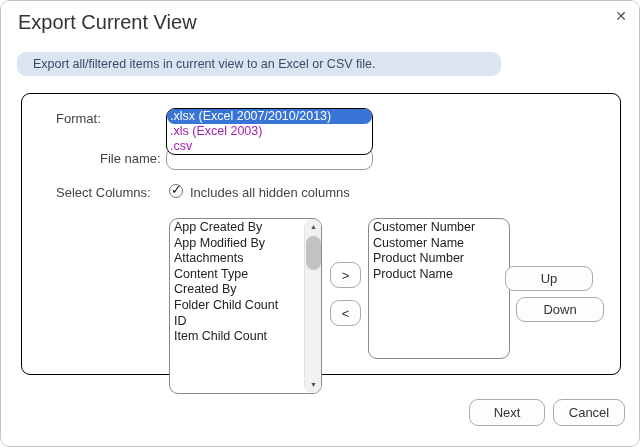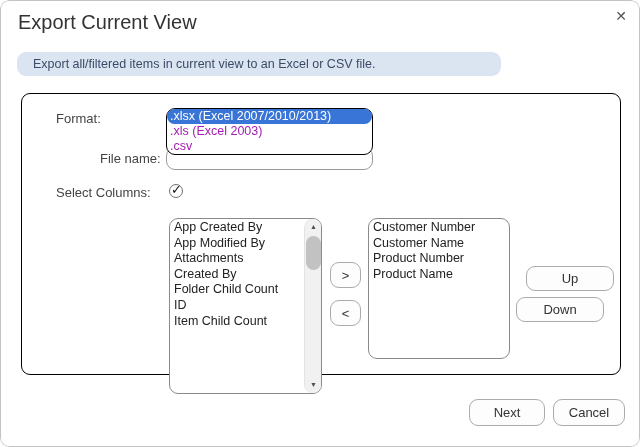--- a/index.html
+++ b/index.html
@@ -166,21 +166,21 @@
     background: #fdfdfd;
     border: 1px solid #ababab;
     font-family: "Liberation Sans", sans-serif;
     font-size: 13px;
     color: #333;
     text-align: center;
     cursor: pointer;
   }
   .btn-move-right { left: 308px; top: 168px; width: 31px; height: 26px; }
   .btn-move-left  { left: 308px; top: 206px; width: 31px; height: 26px; }
-  .btn-up   { left: 504px; top: 172px; width: 88px; height: 25px; }
+  .btn-up   { left: 483px; top: 172px; width: 88px; height: 25px; }
   .btn-down { left: 494px; top: 203px; width: 88px; height: 25px; }
 
   .btn-next   { left: 468px; top: 398px; width: 76px; height: 27px; }
   .btn-cancel { left: 552px; top: 398px; width: 72px; height: 27px; }
 </style>
 </head>
 <body>
 
 <div class="dialog">
 
@@ -202,26 +202,28 @@
         <div class="dd-option selected">.xlsx (Excel 2007/2010/2013)</div>
         <div class="dd-option">.xls (Excel 2003)</div>
         <div class="dd-option">.csv</div>
       </div>
 
     <div class="label label-selectcols">Select Columns:</div>
 
     <div class="checkbox">
       <span class="check">✓</span>
     </div>
+    <div class="cb-label">Includes all hidden columns</div>
 
     <div class="listbox listbox-left">
       <div class="list-inner">
           <div class="li">App Created By</div>
           <div class="li">App Modified By</div>
           <div class="li">Attachments</div>
+          <div class="li">Content Type</div>
           <div class="li">Created By</div>
           <div class="li">Folder Child Count</div>
           <div class="li">ID</div>
           <div class="li">Item Child Count</div>
         </div>
       <div class="scrollbar">
         <div class="sb-btn sb-up">▲</div>
         <div class="sb-thumb"></div>
         <div class="sb-btn sb-down">▼</div>
       </div>

